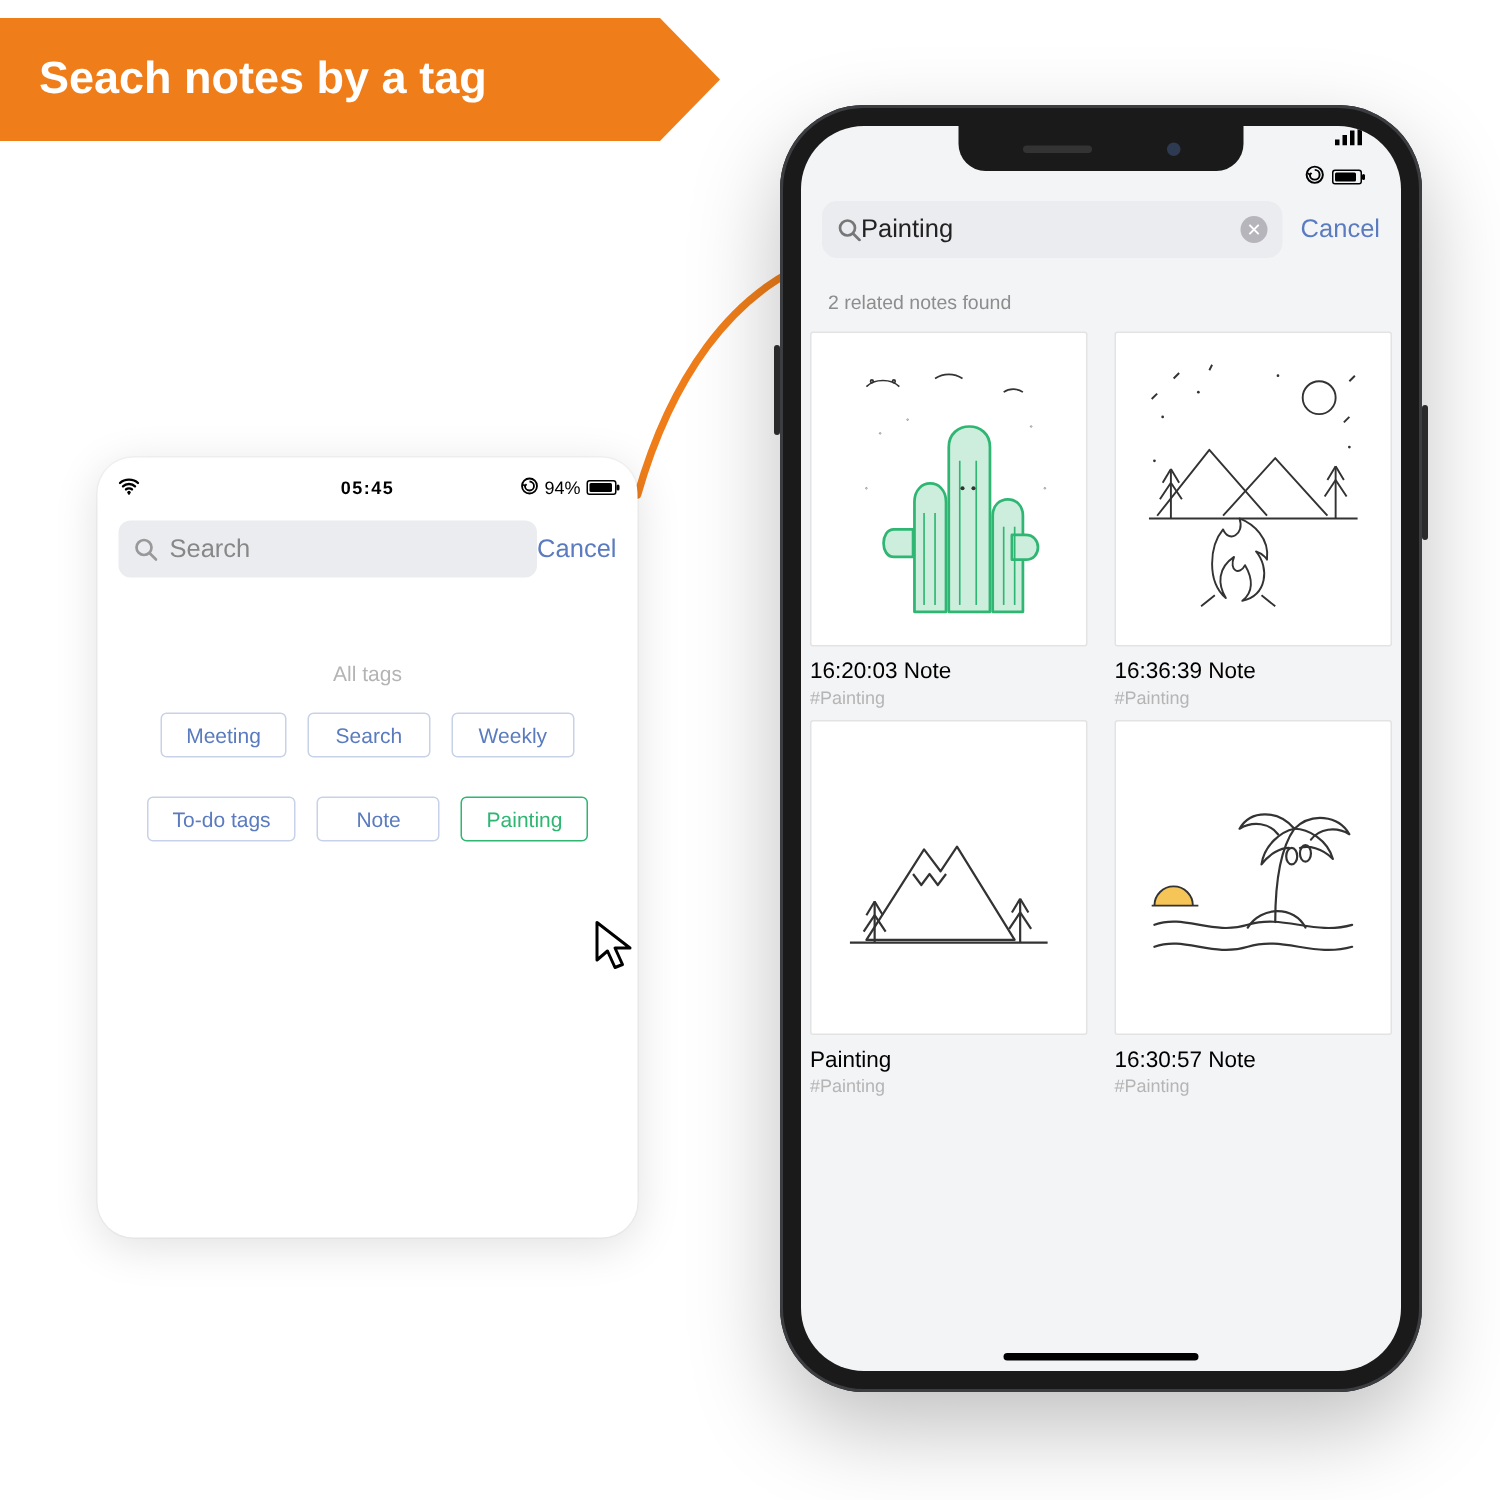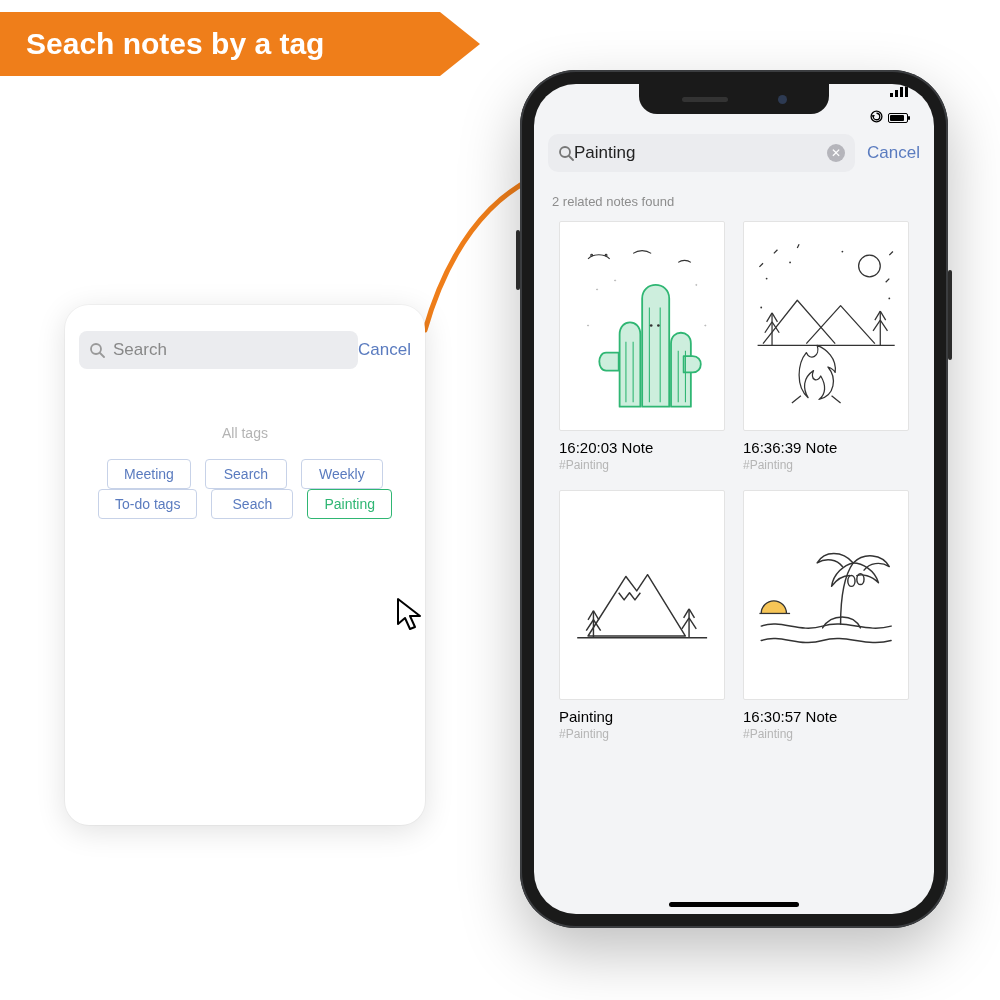--- a/index.html
+++ b/index.html
@@ -11,21 +11,21 @@
     --thumb-border:#e3e3e3;
     --card-radius:8px;
     --ink:#333;
   }
   *{box-sizing:border-box;font-family:-apple-system,Helvetica,Arial,sans-serif;}
   body{margin:0;width:1000px;height:1000px;position:relative;background:#fff;overflow:hidden;}
 
   
   .banner{
     position:absolute;left:0;top:12px;
-    height:64px;display:flex;align-items:center;
+    height:82px;display:flex;align-items:center;
     background:var(--orange);color:#fff;font-weight:700;font-size:30px;
     padding:0 30px 0 26px;
     clip-path:polygon(0 0, calc(100% - 40px) 0, 100% 50%, calc(100% - 40px) 100%, 0 100%);
     width:480px;
   }
 
   
   .arrow{position:absolute;left:405px;top:140px;width:180px;height:200px;pointer-events:none;}
 
   
@@ -44,21 +44,21 @@
   .wifi{font-size:14px;}
 
   .searchbar{margin:14px 14px 0;display:flex;align-items:center;}
   .searchbar .box{
     flex:1;display:flex;align-items:center;gap:8px;
     background:#ebecef;border-radius:8px;height:38px;padding:0 10px;color:#888;font-size:17px;
   }
   .searchbar .cancel{color:var(--blue);font-size:17px;}
 
   .alltags{text-align:center;color:#b4b4b4;font-size:14px;margin-top:56px;}
-  .tagwrap{display:flex;flex-wrap:wrap;justify-content:center;gap:0 14px;padding:18px 28px 0;}
+  .tagwrap{display:flex;flex-wrap:wrap;justify-content:center;gap:26px 14px;padding:18px 28px 0;}
   .tag{
     border:1.5px solid #c7d2e8;color:var(--blue);font-size:14px;
     padding:6px 16px;border-radius:4px;background:#fff;min-width:82px;text-align:center;
   }
   .tag.selected{border-color:var(--green);color:var(--green);}
 
   .cursor{position:absolute;left:328px;top:155px;pointer-events:none;}
 
   
   .phone{
@@ -88,21 +88,21 @@
   .ph-search{margin:6px 14px 0;display:flex;align-items:center;gap:12px;}
   .ph-search .box{
     flex:1;display:flex;align-items:center;background:#ebecef;border-radius:10px;height:38px;padding:0 10px;font-size:17px;color:#222;
   }
   .ph-search .box .q{flex:1;}
   .ph-search .clear{width:18px;height:18px;border-radius:50%;background:#b5b5bb;display:flex;align-items:center;justify-content:center;color:#fff;font-size:12px;}
   .ph-search .cancel{color:var(--blue);font-size:17px;}
 
   .found{color:#8d8d8d;font-size:13px;padding:22px 18px 8px;}
 
-  .grid{display:grid;grid-template-columns:1fr 1fr;gap:18px 18px;padding:4px 25px;}
+  .grid{display:grid;grid-template-columns:1fr 1fr;gap:8px 18px;padding:4px 6px;}
   .note{}
   .thumb{
     width:100%;height:210px;background:#fff;border:1px solid var(--thumb-border);border-radius:2px;
     display:flex;align-items:center;justify-content:center;overflow:hidden;
   }
   .thumb svg{width:88%;height:88%;}
   .title{font-size:15px;color:#000;margin-top:8px;}
   .hash{font-size:12px;color:#b5b5b5;margin-top:2px;}
 
   .homebar{position:absolute;bottom:7px;left:50%;transform:translateX(-50%);width:130px;height:5px;background:#000;border-radius:3px;}
@@ -115,39 +115,61 @@
 <div class="banner">
   <span>Seach notes by a tag</span>
 </div>
 
 <svg class="arrow" viewBox="0 0 180 200">
   <path d="M20 190 C 40 120, 80 50, 150 30" fill="none" stroke="#ef7e1a" stroke-width="5" stroke-linecap="round"></path>
   <path d="M150 30 L128 24 M150 30 L140 52" fill="none" stroke="#ef7e1a" stroke-width="5" stroke-linecap="round"></path>
 </svg>
 
 <div class="tablet">
+  <div class="status">
+    <span class="wifi">
+      <svg width="14" height="12" viewBox="0 0 14 12">
+          <path d="M7 11 L7 11 M1 4 C4 1 10 1 13 4 M3 6.2 C5 4.2 9 4.2 11 6.2 M5 8.3 C6 7.3 8 7.3 9 8.3" stroke="#000" stroke-width="1.6" fill="none" stroke-linecap="round"></path>
+          <circle cx="7" cy="10.2" r="1.1" fill="#000"></circle>
+        </svg>
+    </span>
+    <span class="center">05:45</span>
+    <span class="right">
+      <span>
+        <svg width="12" height="12" viewBox="0 0 12 12">
+            <circle cx="6" cy="6" r="5" fill="none" stroke="#000" stroke-width="1.2"></circle>
+            <path d="M6 3 A3 3 0 1 1 3 6" fill="none" stroke="#000" stroke-width="1.2"></path>
+            <path d="M3 6 L1.8 5 M3 6 L4 4.8" stroke="#000" stroke-width="1.2" fill="none"></path>
+          </svg>
+      </span>
+      <span>94%</span>
+      <span class="battery">
+          <span class="fill"></span>
+        </span>
+    </span>
+  </div>
 
   <div class="searchbar">
     <div class="box">
       <svg width="16" height="16" viewBox="0 0 16 16">
           <circle cx="7" cy="7" r="5" fill="none" stroke="#999" stroke-width="1.8"></circle>
           <line x1="11" y1="11" x2="15" y2="15" stroke="#999" stroke-width="1.8" stroke-linecap="round"></line>
         </svg>
       <span>Search</span>
     </div>
     <span class="cancel">Cancel</span>
   </div>
 
   <div class="alltags">All tags</div>
   <div class="tagwrap" style="position:relative;">
     <div class="tag">Meeting</div>
     <div class="tag">Search</div>
     <div class="tag">Weekly</div>
     <div class="tag">To-do tags</div>
-    <div class="tag">Seach</div>
+    <div class="tag">Note</div>
     <div class="tag selected">Painting</div>
     <svg class="cursor" width="40" height="40" viewBox="0 0 40 40">
       <path d="M5 3 L5 28 L12 22 L17 33 L22 31 L17 20 L27 20 Z" fill="#fff" stroke="#000" stroke-width="2" stroke-linejoin="round"></path>
     </svg>
   </div>
 </div>
 
 <div class="phone">
   <div class="screen">
     <div class="notch">

